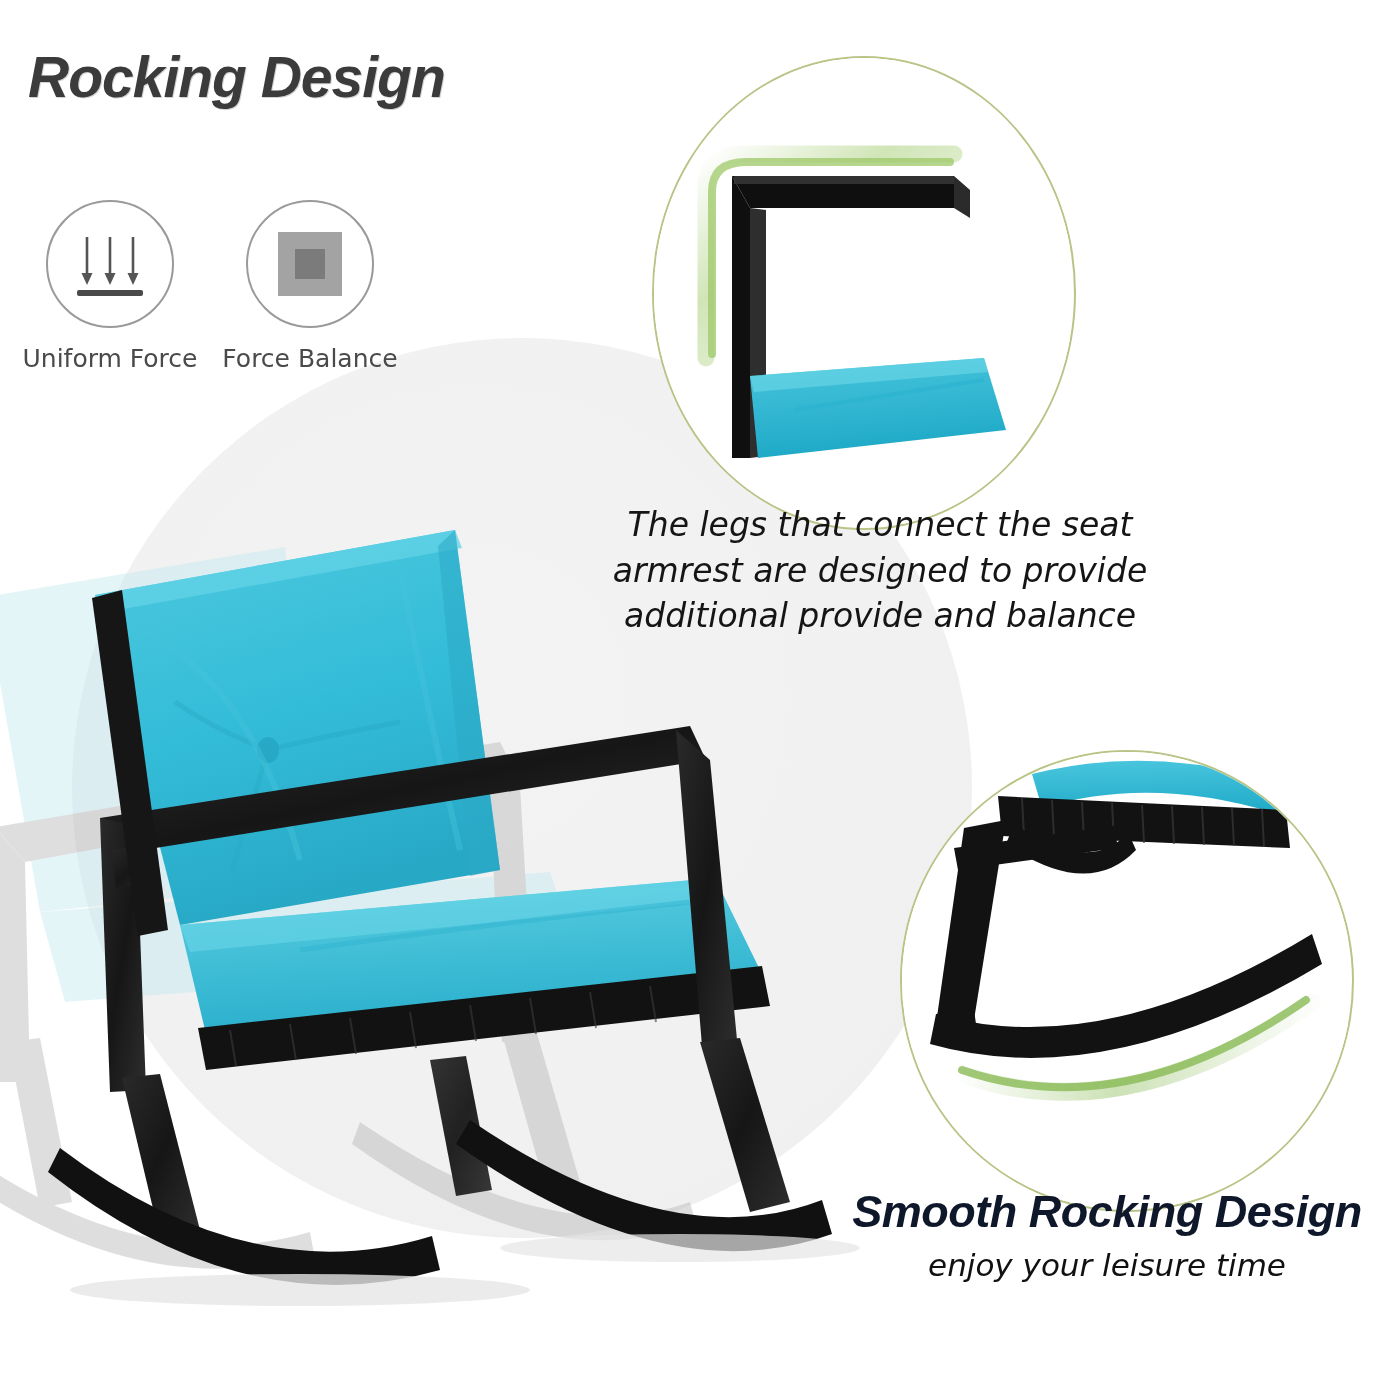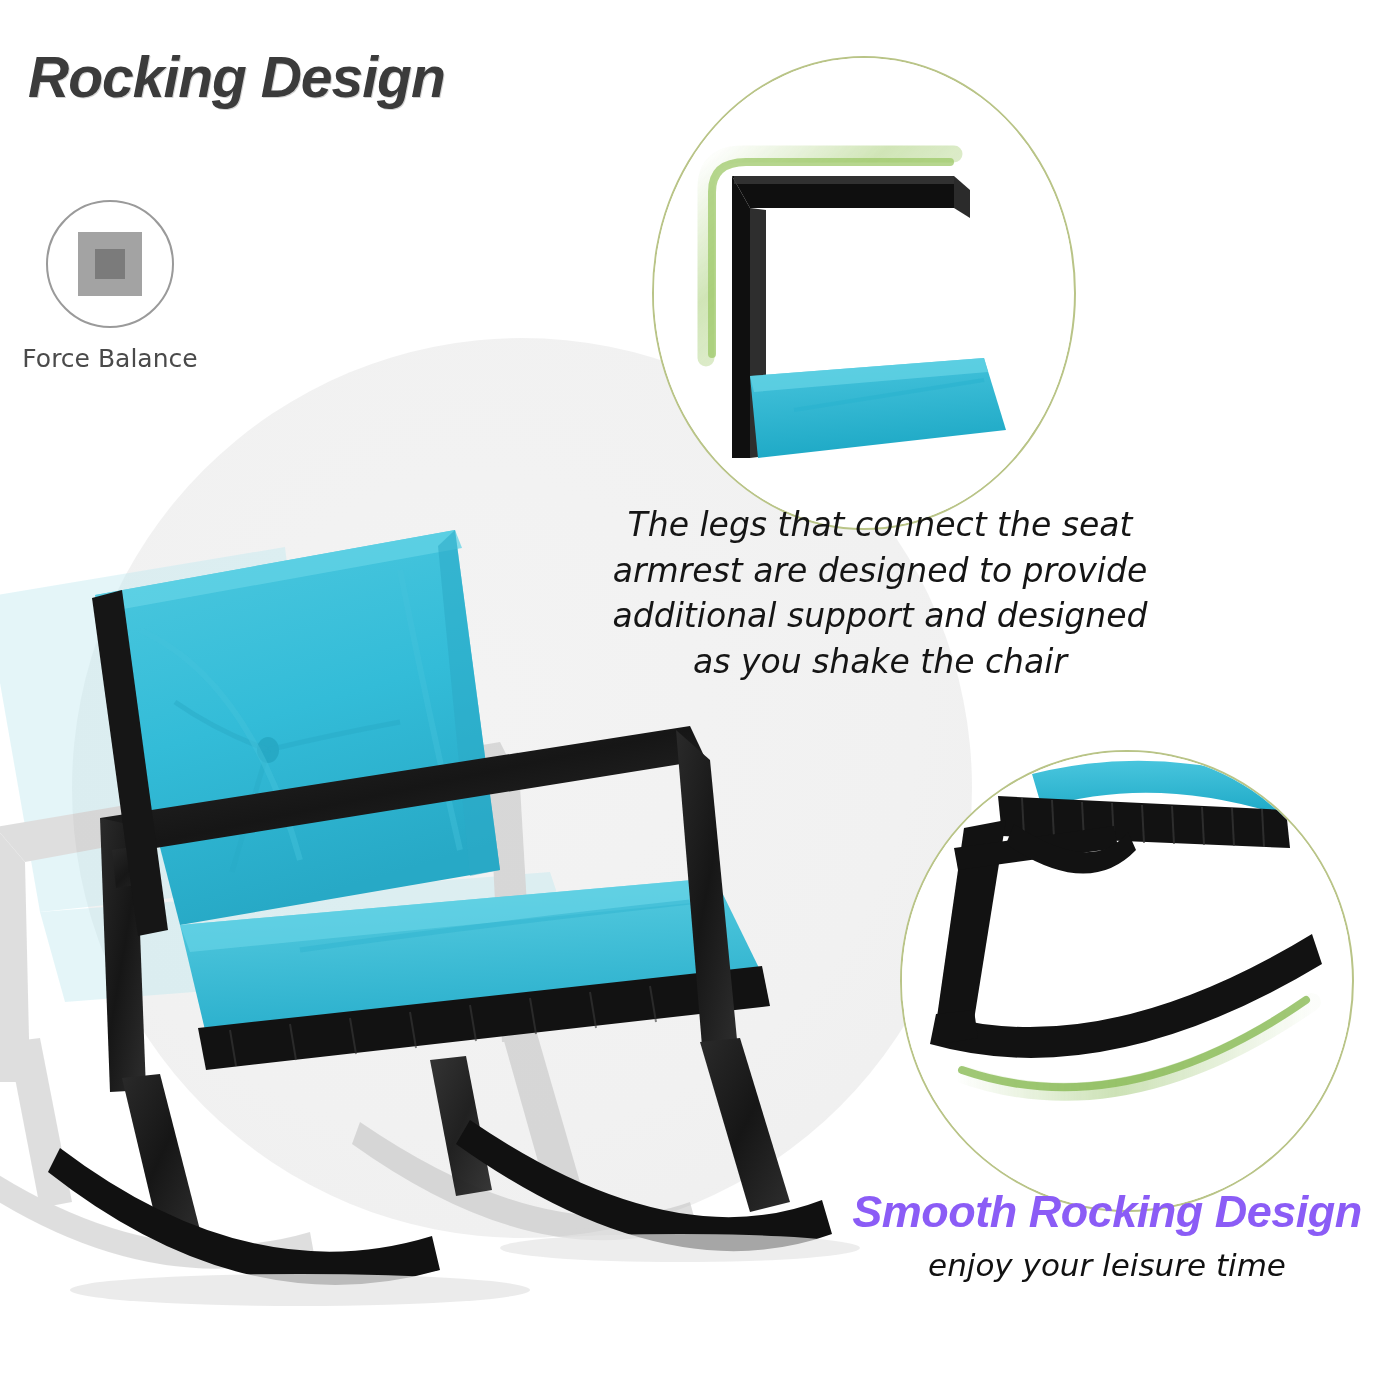--- a/index.html
+++ b/index.html
@@ -64,21 +64,21 @@
   }
   #detail-text div{white-space:nowrap;}
 
   
   #rocking-caption{
     position:absolute;left:830px;top:1188px;width:554px;
     text-align:center;z-index:6;
   }
   #rocking-caption-title{
     font-size:45px;font-weight:bold;font-style:italic;
-    color:#8b5cf6;line-height:1.05;white-space:nowrap;
+    color:#0f172a;line-height:1.05;white-space:nowrap;
     letter-spacing:-0.5px;
   }
   #rocking-caption-sub{
     margin-top:10px;
     font-family:"DejaVu Sans",sans-serif;
     font-style:italic;font-size:31px;line-height:1.35;color:#111;
   }
   #rocking-caption-sub div{white-space:nowrap;}
 
   
@@ -99,20 +99,40 @@
 <body>
 
 <div id="stage">
 
   <div class="bg-circle" id="bg-main-circle"></div>
 
   <div id="page-title">Rocking Design</div>
 
   <div id="feature-row">
 
+    <div class="feature">
+      <div class="feature-circle">
+        <span>
+          <svg width="86" height="86" viewBox="0 0 86 86">
+            <g stroke="#555" stroke-width="2.6" fill="none">
+              <line x1="20" y1="16" x2="20" y2="56"></line>
+              <line x1="43" y1="16" x2="43" y2="56"></line>
+              <line x1="66" y1="16" x2="66" y2="56"></line>
+            </g>
+            <g fill="#555">
+              <polygon points="20,64 14.5,52 25.5,52"></polygon>
+              <polygon points="43,64 37.5,52 48.5,52"></polygon>
+              <polygon points="66,64 60.5,52 71.5,52"></polygon>
+            </g>
+            <rect x="10" y="69" width="66" height="6" rx="2" fill="#4a4a4a"></rect>
+          </svg>
+        </span>
+      </div>
+      <div class="feature-label">Uniform Force</div>
+    </div>
 
 
     <div class="feature">
       <div class="feature-circle">
         <span>
           <svg width="86" height="86" viewBox="0 0 86 86">
             <rect x="11" y="11" width="64" height="64" fill="#a3a3a3"></rect>
             <rect x="28" y="28" width="30" height="30" fill="#7b7b7b"></rect>
           </svg>
         </span>
@@ -309,22 +329,21 @@
       <g opacity="0.9">
         <path d="M54 320 Q220 382 410 250" stroke="url(#glowG2)" stroke-width="18" fill="none" stroke-linecap="round" opacity="0.45"></path>
         <path d="M60 318 Q222 374 404 248" stroke="#7cb342" stroke-width="8" fill="none" stroke-linecap="round" opacity="0.8"></path>
       </g>
     </svg>
   </div>
 
   <div id="detail-text">
     <div>The legs that connect the seat</div>
     <div>armrest are designed to provide</div>
-    <div>additional support and designed</div>
-    <div>as you shake the chair</div>
+    <div>additional provide and balance</div>
   </div>
 
   <div id="rocking-caption">
     <div id="rocking-caption-title">Smooth Rocking Design</div>
     <div id="rocking-caption-sub">
       <div>enjoy your leisure time</div>
     </div>
   </div>
 
 </div>

